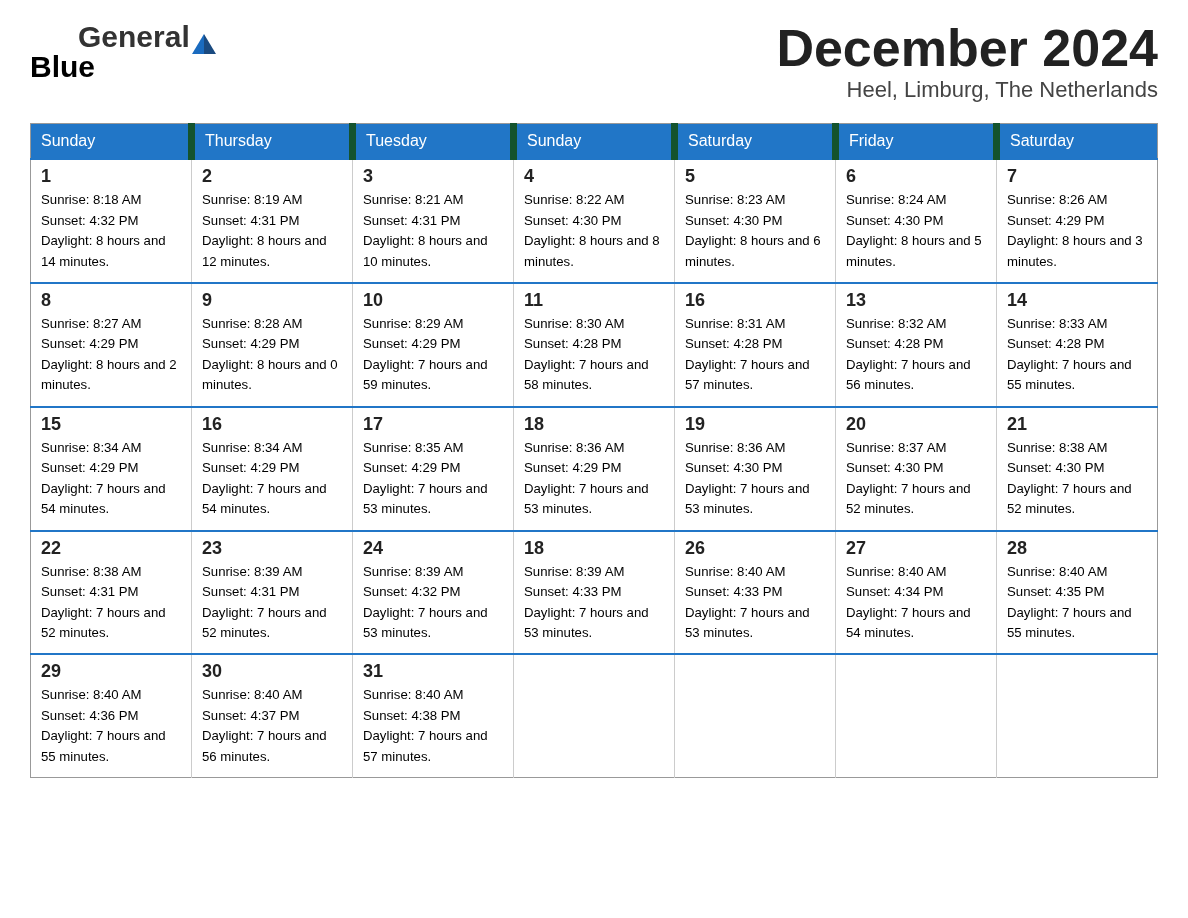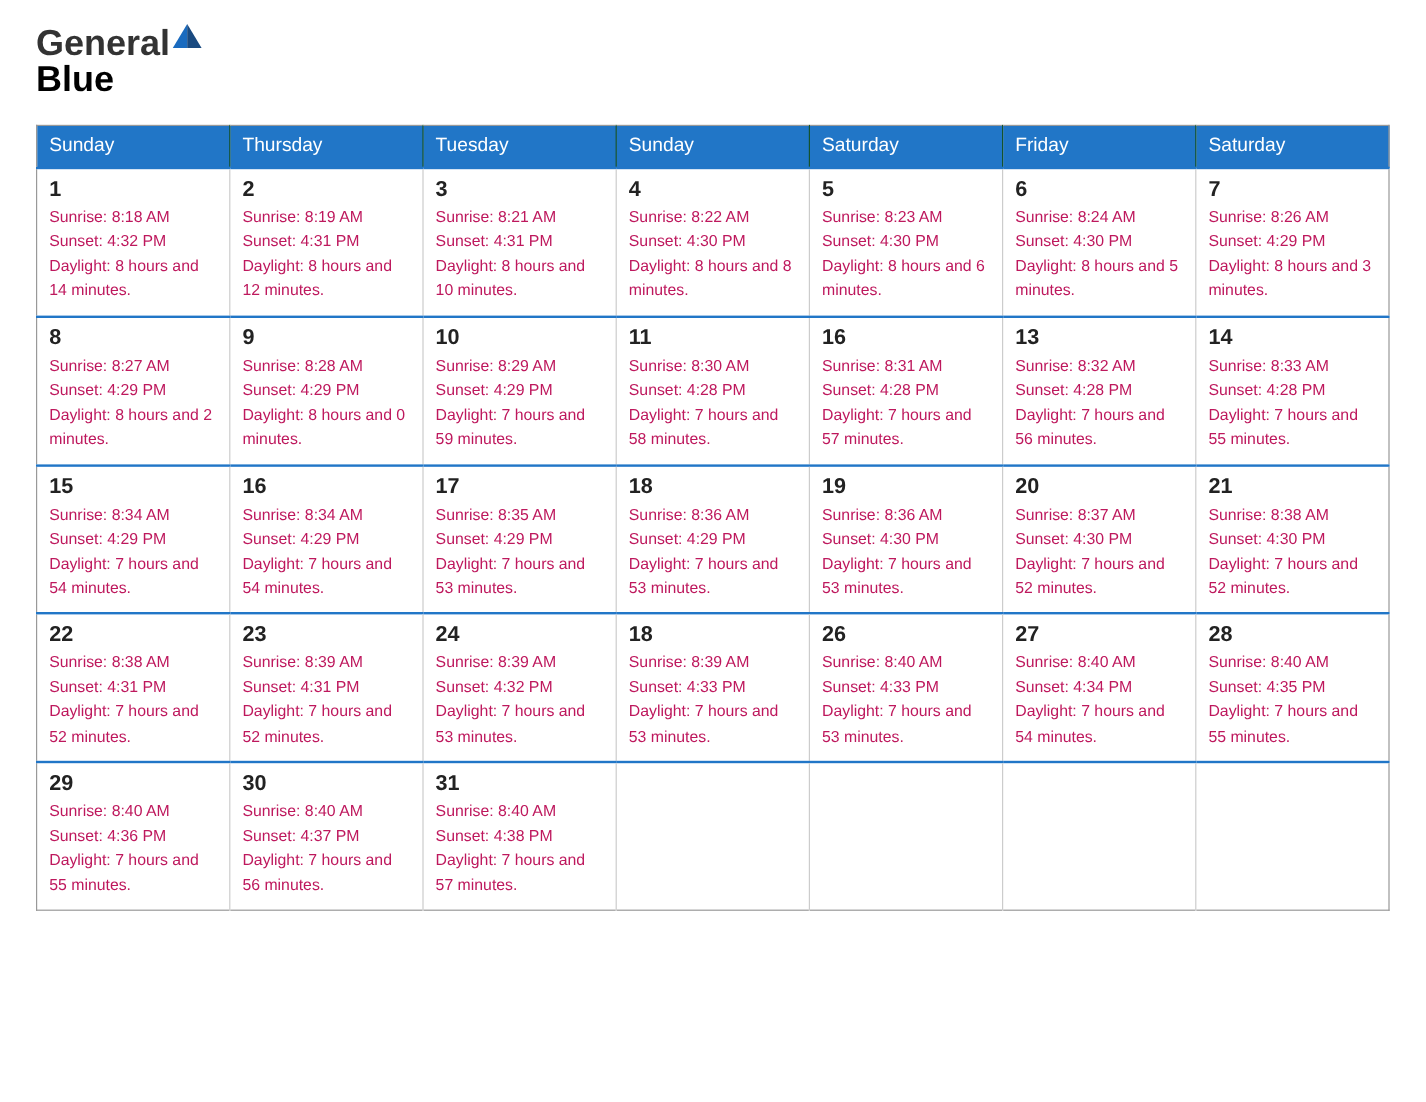--- a/index.html
+++ b/index.html
@@ -40,21 +40,21 @@
       border-collapse: collapse;
       border: 1px solid #999;
     }
     .calendar thead tr th {
       background-color: #2176c7;
       color: #fff;
       font-size: 16px;
       font-weight: normal;
       padding: 8px 10px;
       text-align: left;
-      border-right: 1px solid #14532d;
+      border-right: 7px solid #14532d;
     }
     .calendar thead tr th:last-child {
       border-right: none;
     }
     .calendar tbody tr td {
       vertical-align: top;
       padding: 6px 10px 10px 10px;
       border-right: 1px solid #ccc;
       border-top: 2px solid #2176c7;
       font-size: 13.5px;
@@ -66,27 +66,28 @@
     }
     .day-num {
       font-size: 18px;
       font-weight: bold;
       color: #222;
       margin-bottom: 3px;
     }
     .day-info {
       font-size: 13.2px;
       line-height: 1.55;
-      color: #be185d;
+      color: #000000;
     }
 
     
     .logo-container {
       display: flex;
-      align-items: flex-start;
+      align-items: flex-end;
+      margin-left: 48px;
     }
     .logo-word {
       font-size: 30px;
       font-weight: bold;
       color: #333;
     }
     .logo-flag {
       display: inline-flex;
       align-items: center;
       margin-left: 2px;
@@ -112,20 +113,24 @@
 <div class="header">
   <div class="logo">
     <div class="logo-container">
       <span class="logo-word">General</span>
       <span class="logo-flag">
         <span class="triangle-blue"></span>
           <span class="triangle-dark"></span>
       </span>
     </div>
     <div style="font-size:30px; font-weight:bold; color:#000000; margin-top:-4px;">Blue</div>
+  </div>
+  <div class="title-section">
+    <h1>December 2024</h1>
+    <h2>Heel, Limburg, The Netherlands</h2>
   </div>
 </div>
 
 <table class="calendar">
   <thead>
     <tr>
       <th>Sunday</th>
       <th>Thursday</th>
       <th>Tuesday</th>
       <th>Sunday</th>

